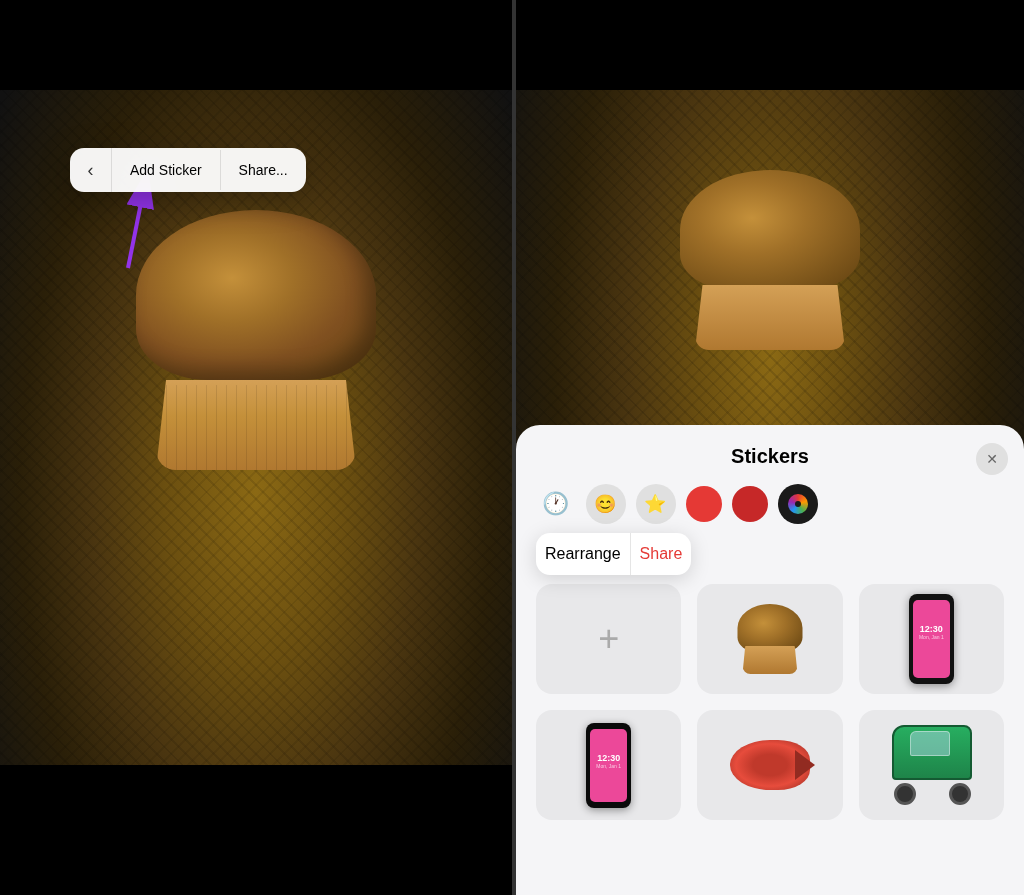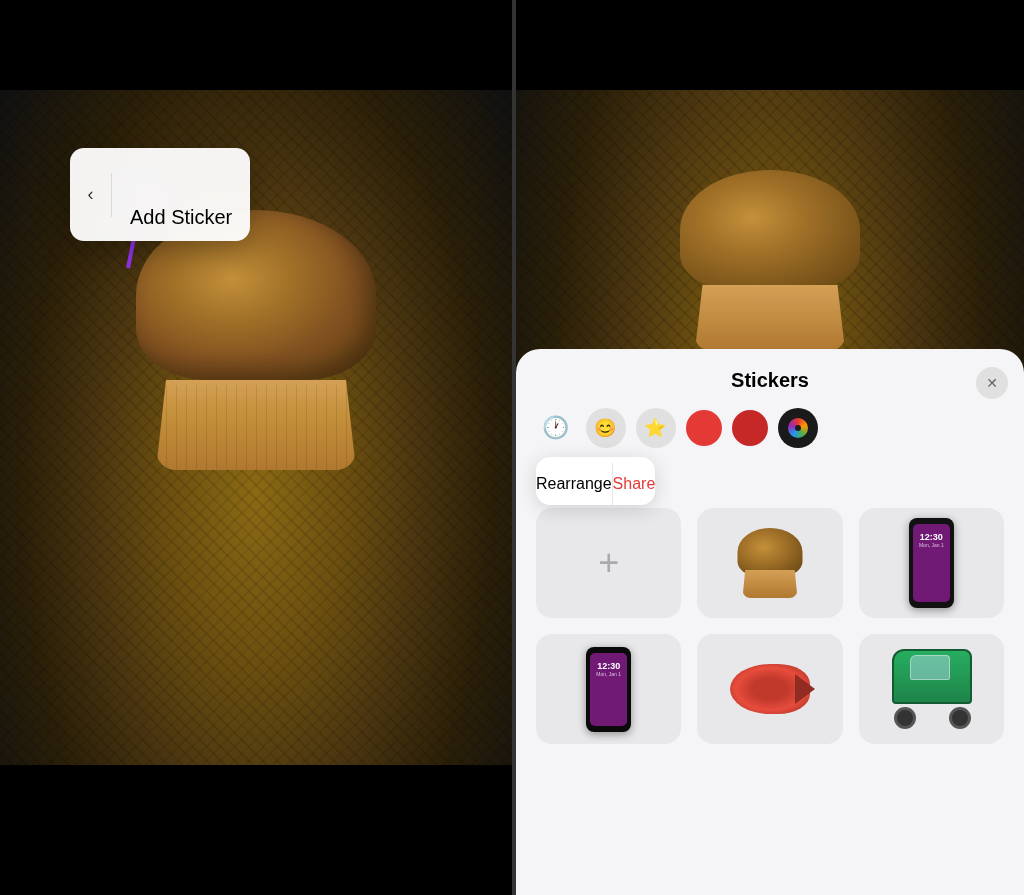--- a/index.html
+++ b/index.html
@@ -132,26 +132,25 @@
       align-items: center;
       justify-content: center;
       border-right: 1px solid rgba(0,0,0,0.1);
       cursor: pointer;
       font-size: 18px;
       color: #333;
     }
 
     .context-menu-item {
       padding: 12px 18px;
-      font-size: 20px;
+      font-size: 14px;
       font-weight: 400;
       color: #000;
       cursor: pointer;
       border-right: 1px solid rgba(0,0,0,0.1);
-      margin-top: 46px;
     }
 
     .context-menu-item:last-child {
       border-right: none;
     }
 
     
     .divider {
       width: 4px;
       height: 895px;
@@ -202,21 +201,21 @@
       width: 300px;
       height: 240px;
     }
 
     
     .stickers-sheet {
       position: absolute;
       bottom: 0;
       left: 0;
       right: 0;
-      height: 546px;
+      height: 470px;
       background: #f5f5f7;
       border-radius: 24px 24px 0 0;
       z-index: 10;
       padding: 20px 16px 16px;
     }
 
     .stickers-title {
       text-align: center;
       font-size: 20px;
       font-weight: 600;
@@ -321,28 +320,27 @@
       background: white;
       border-radius: 14px;
       box-shadow: 0 4px 20px rgba(0,0,0,0.15);
       display: flex;
       align-items: center;
       overflow: hidden;
       z-index: 20;
     }
 
     .sticker-action-btn {
-      padding: 12px 0;
+      padding: 12px 9px;
       font-size: 16px;
       font-weight: 500;
       cursor: pointer;
       border-right: 1px solid rgba(0,0,0,0.1);
       color: #000;
       white-space: nowrap;
-      margin-top: 6px;
     }
 
     .sticker-action-btn:last-child {
       border-right: none;
       color: #e53935;
     }
 
     
     .sticker-grid {
       display: grid;
@@ -409,27 +407,27 @@
       height: 90px;
       background: #111;
       border-radius: 8px;
       position: relative;
       box-shadow: 0 2px 8px rgba(0,0,0,0.4);
     }
 
     .phone-screen {
       position: absolute;
       top: 6px; left: 4px; right: 4px; bottom: 6px;
-      background: #701a75;
+      background: #ec4899;
       border-radius: 5px;
       display: flex;
       flex-direction: column;
       align-items: center;
       justify-content: flex-start;
-      padding-top: 8px;
+      padding-top: 24px;
     }
 
     .phone-time {
       color: white;
       font-size: 9px;
       font-weight: 700;
     }
 
     .phone-date {
       color: rgba(255,255,255,0.7);
@@ -560,20 +558,21 @@
       </defs>
       <line x1="30" y1="110" x2="50" y2="10" stroke="#9333ea" stroke-width="4" marker-end="url(#arrowhead)"></line>
     </svg>
   </div>
 
   <div class="context-menu">
     <div class="context-menu-back">
       <span>‹</span>
     </div>
     <div class="context-menu-item">Add Sticker</div>
+    <div class="context-menu-item">Share...</div>
   </div>
 </div>
 
 <div class="divider"></div>
 
 <div class="right-panel">
   <div class="right-bg"></div>
   <div class="right-wicker"></div>
   <div class="right-top-black"></div>
 

